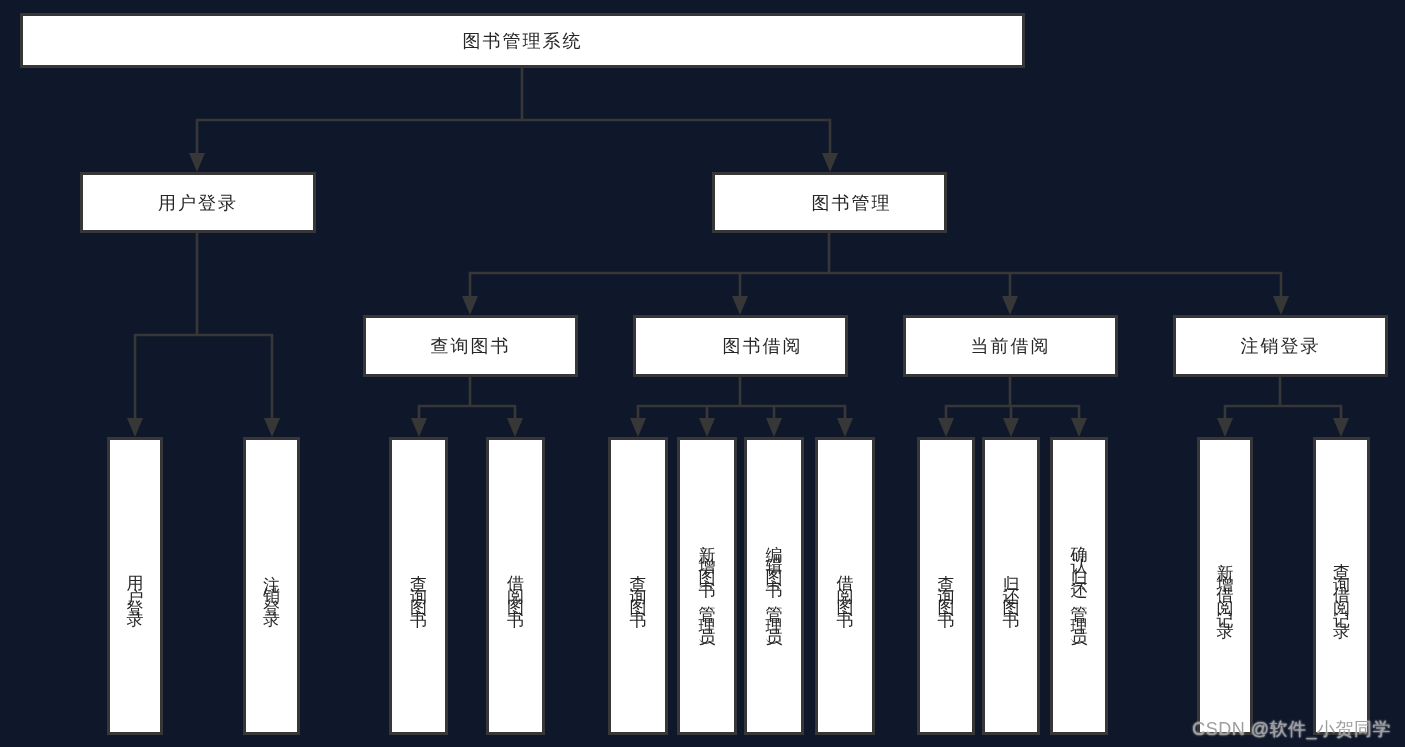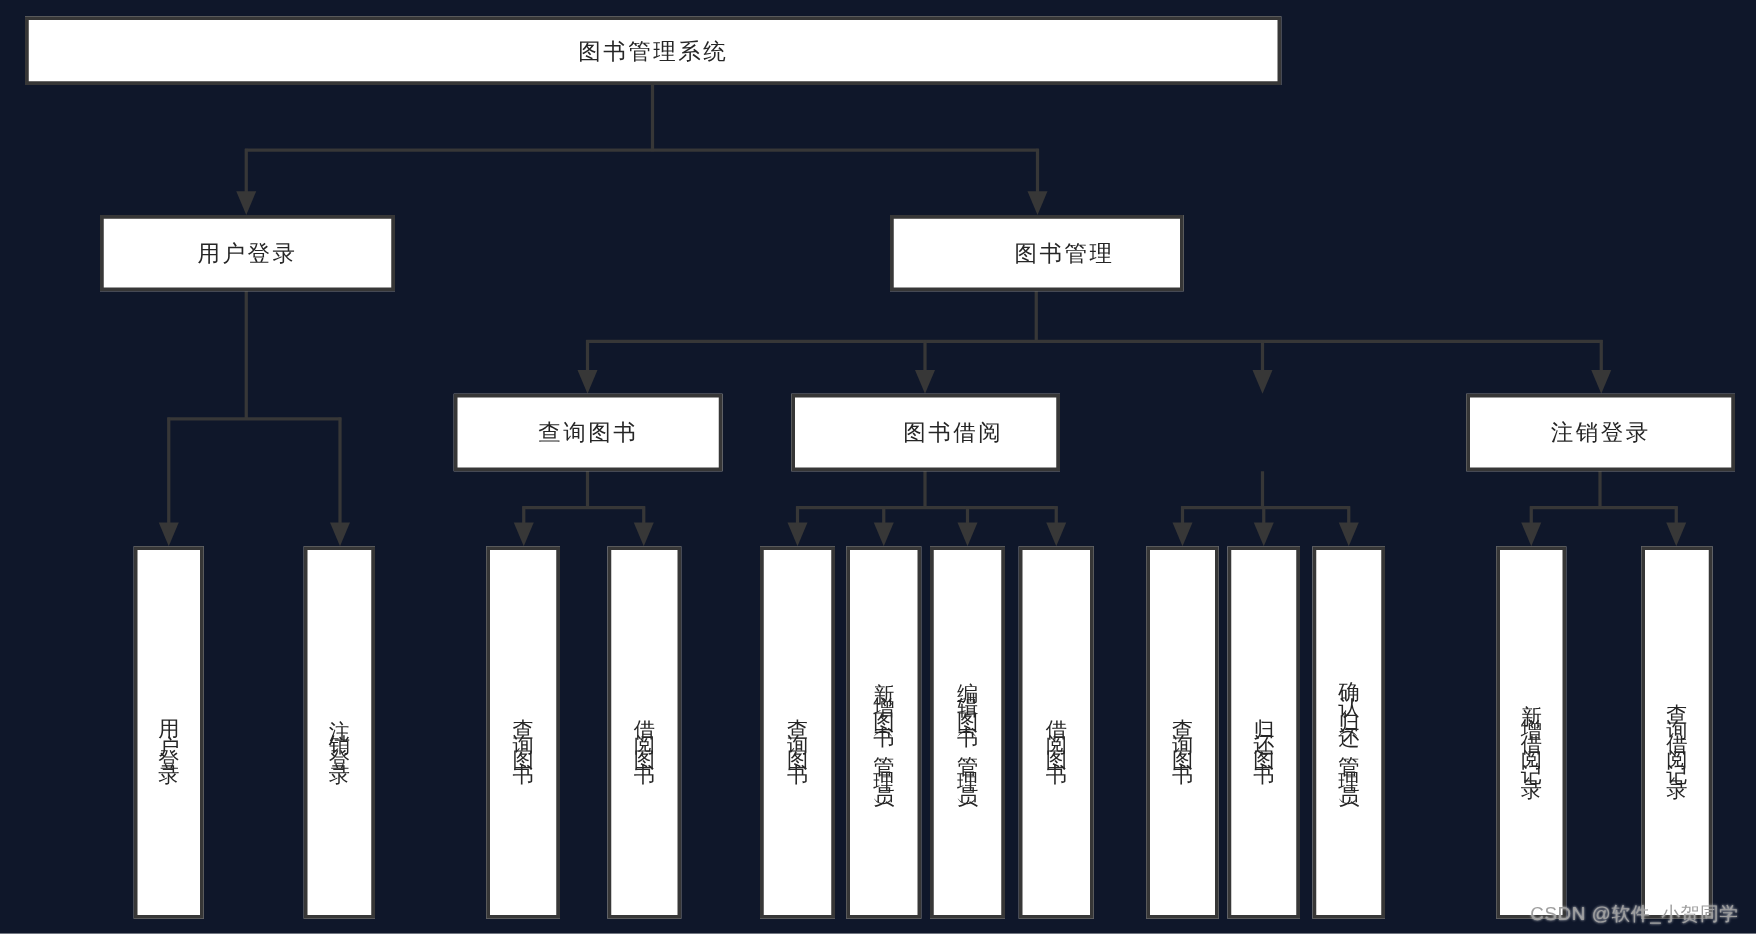--- a/index.html
+++ b/index.html
@@ -53,21 +53,21 @@
     font-size: 17px;
     letter-spacing: 12px;
     line-height: 1;
     color: #262626;
     white-space: nowrap;
   }
   .watermark {
     position: absolute;
     right: 14px;
     bottom: 6px;
-    font-size: 15px;
+    font-size: 18px;
     color: #9e9e9e;
     letter-spacing: 0.5px;
     z-index: 5;
     text-shadow: 0 0 2px #ffffff;
   }
 </style>
 </head>
 <body>
 
 <div class="stage">
@@ -134,20 +134,21 @@
     <polygon stroke="none" points="1333,418 1349,418 1341,437"></polygon>
   </svg>
 
   <div class="hnode" style="left:20px; top:13px; width:1005px; height:55px;">图书管理系统</div>
 
   <div class="hnode" style="left:80px; top:172px; width:236px; height:61px;">用户登录</div>
   <div class="hnode" style="left:712px; top:172px; width:235px; height:61px;padding-left:44px;">图书管理</div>
 
   <div class="hnode" style="left:363px; top:315px; width:215px; height:62px;">查询图书</div>
   <div class="hnode" style="left:633px; top:315px; width:215px; height:62px;padding-left:44px;">图书借阅</div>
+  <div class="hnode" style="left:903px; top:315px; width:215px; height:62px;">当前借阅</div>
   <div class="hnode" style="left:1173px; top:315px; width:215px; height:62px;">注销登录</div>
 
   <div class="vnode" style="left:107px; width:56px;">
     <span>用户登录</span>
   </div>
   <div class="vnode" style="left:243px; width:57px;">
     <span>注销登录</span>
   </div>
 
   <div class="vnode" style="left:389px; width:59px;">

